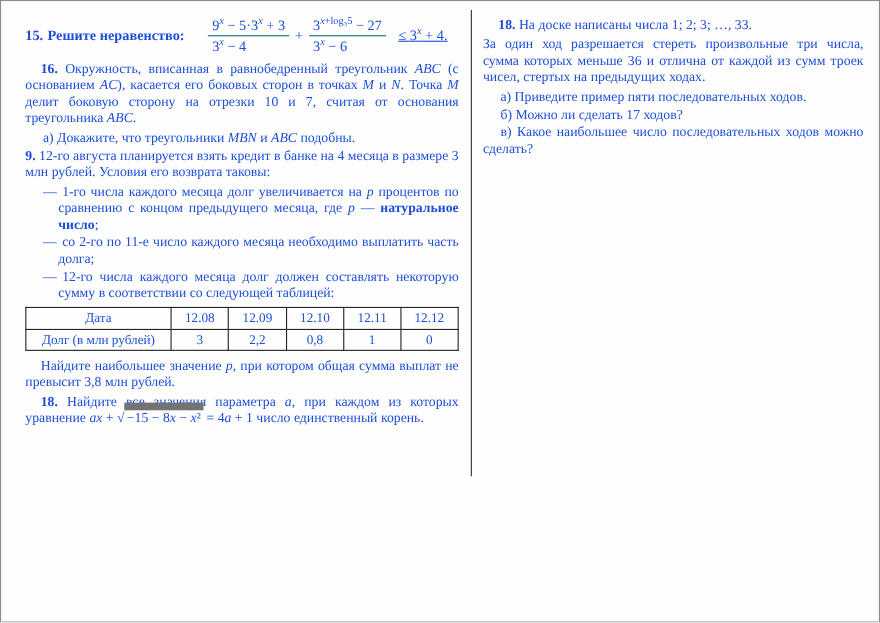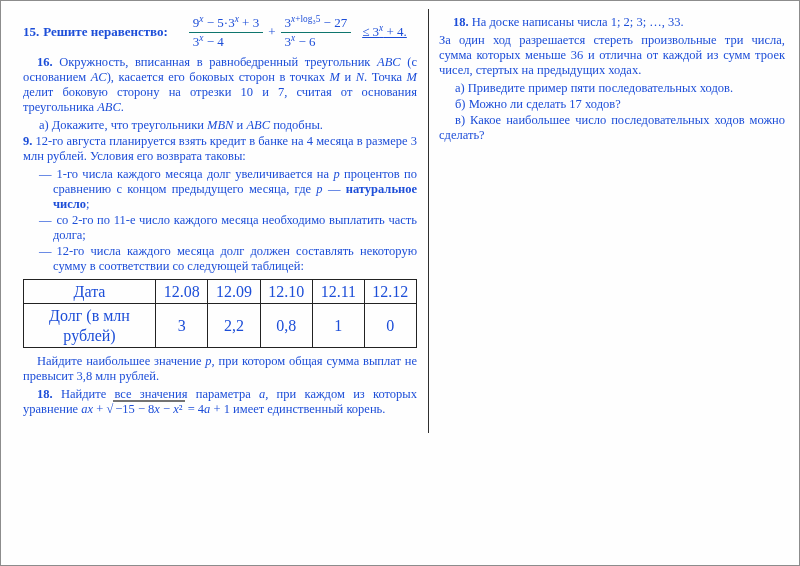--- a/index.html
+++ b/index.html
@@ -37,28 +37,28 @@
   .formula-line .prompt { margin-right: 16px; font-weight: bold; }
   .frac { display: inline-block; text-align: left; vertical-align: middle; margin: 0 5px; }
   .fnum { display: block; padding: 0 4px 1px; }
   .fden { display: block; border-top: 1px solid #0f766e; padding: 1px 4px 0; }
   .rhs { margin-left: 6px; text-decoration: underline; }
 
   sup { font-size: 0.72em; line-height: 0; }
 
   .eq { white-space: nowrap; }
   .radical { padding-right: 0; }
-  .radicand { border-top: 2px solid #737373; padding: 0 2px; }
+  .radicand { border-top: 7px solid #737373; padding: 0 2px; }
 
   table.credit { border-collapse: collapse; width: 100%; margin: 5px 0 6px; }
   table.credit td {
     border: 1px solid #222;
     text-align: center;
     padding: 2px 3px;
-    font-size: 16px;
+    font-size: 12px;
   }
   table.credit td:first-child { width: 132px; }
 </style>
 </head>
 <body>
 
 <div class="page">
 
   <div class="divider"></div>
 
@@ -119,21 +119,21 @@
       </tr>
     </tbody>
       </table>
 
     <p class="indent">Найдите наибольшее значение <i>p</i>, при котором общая сумма выплат не превысит 3,8 млн рублей.</p>
 
     <p class="indent">
       <b class="num">18.</b>
       <span>Найдите все значения параметра <i>a</i>, при каждом из которых уравнение</span>
       <span class="eq"><span><i>ax</i> + </span><span class="radical">√</span><span class="radicand">−15 − 8<i>x</i> − <i>x</i>²</span><span> = 4<i>a</i> + 1</span></span>
-      <span>имеет единственный корень.</span>
+      <span>число единственный корень.</span>
     </p>
 
   </div>
 
   <div class="col-right">
 
     <p class="indent">
       <b class="num">18.</b>
       <span>На доске написаны числа 1; 2; 3; …, 33.</span>
     </p>

